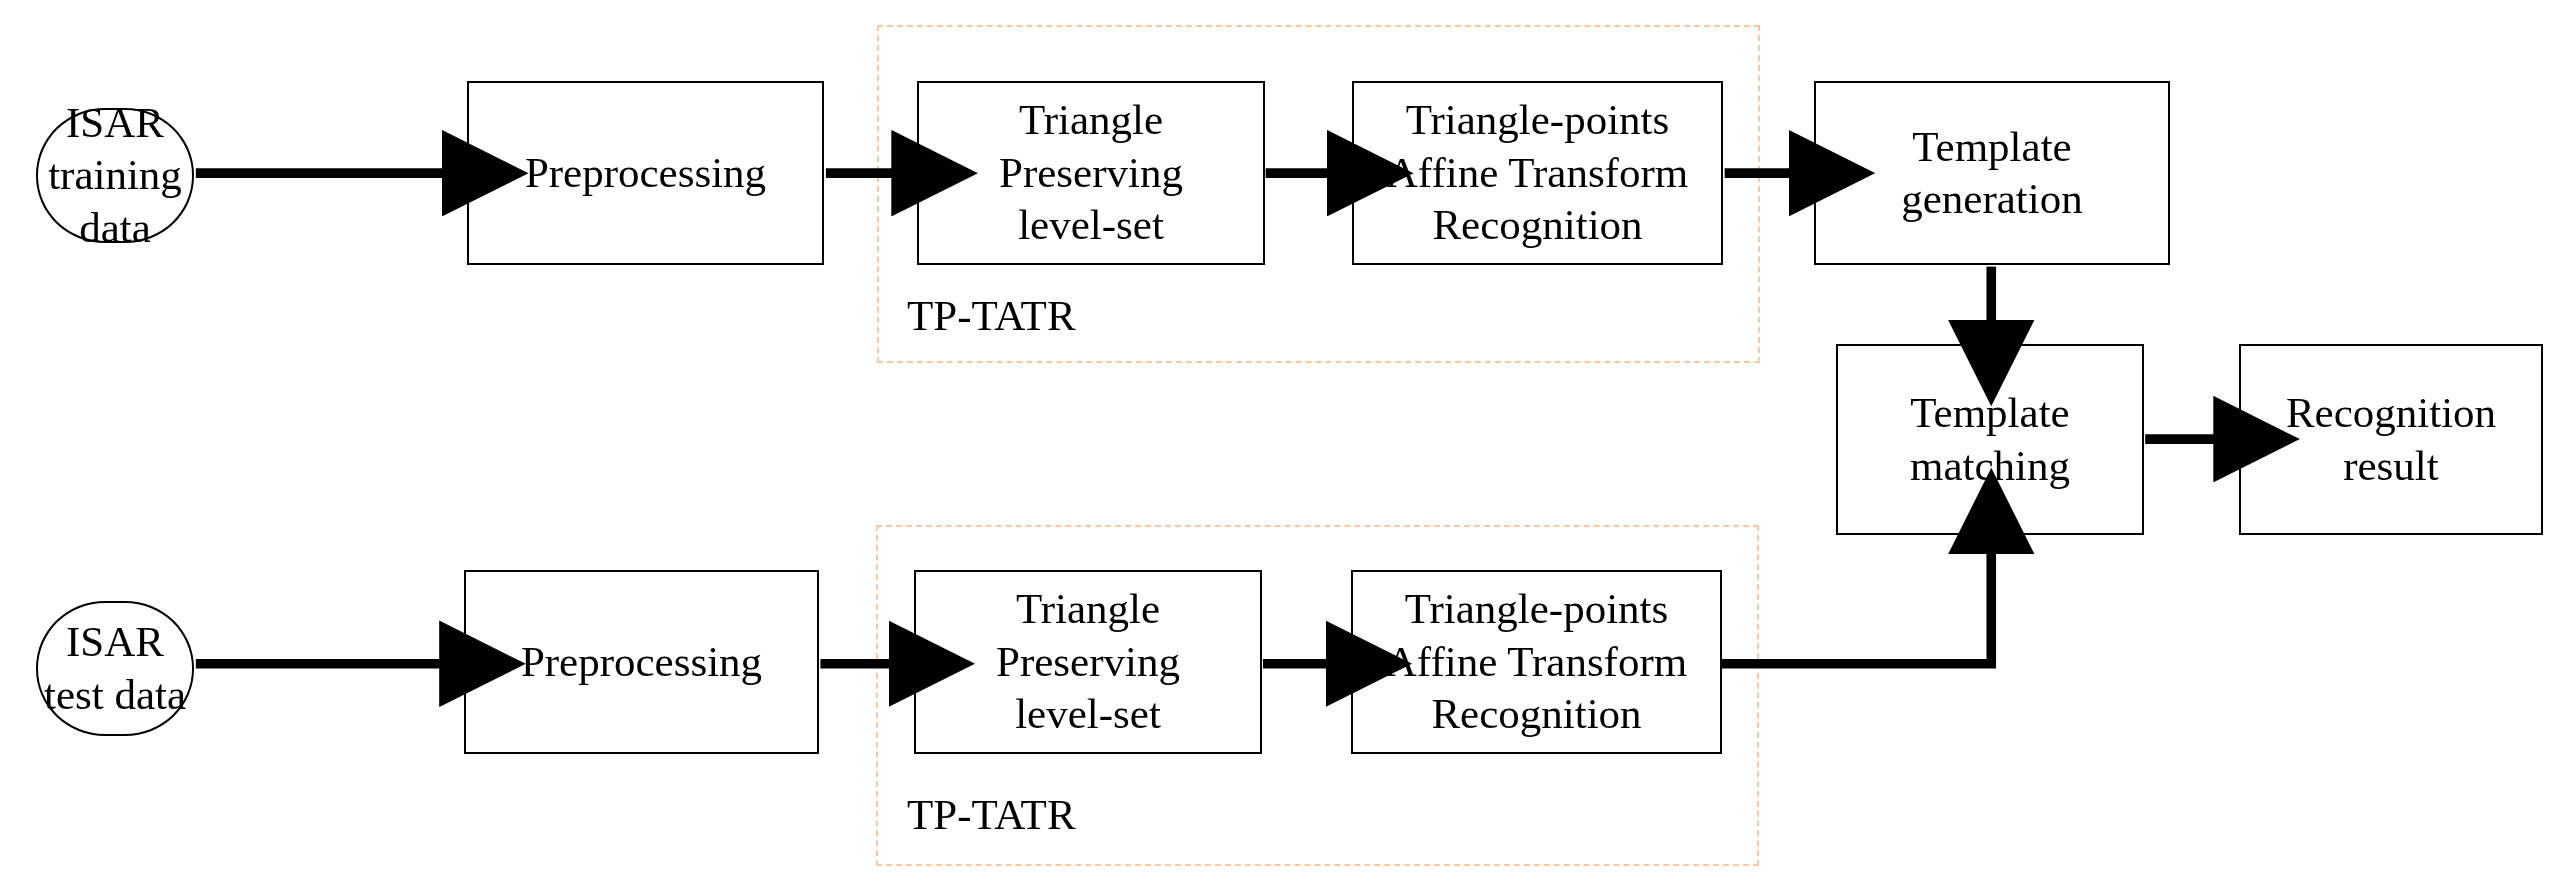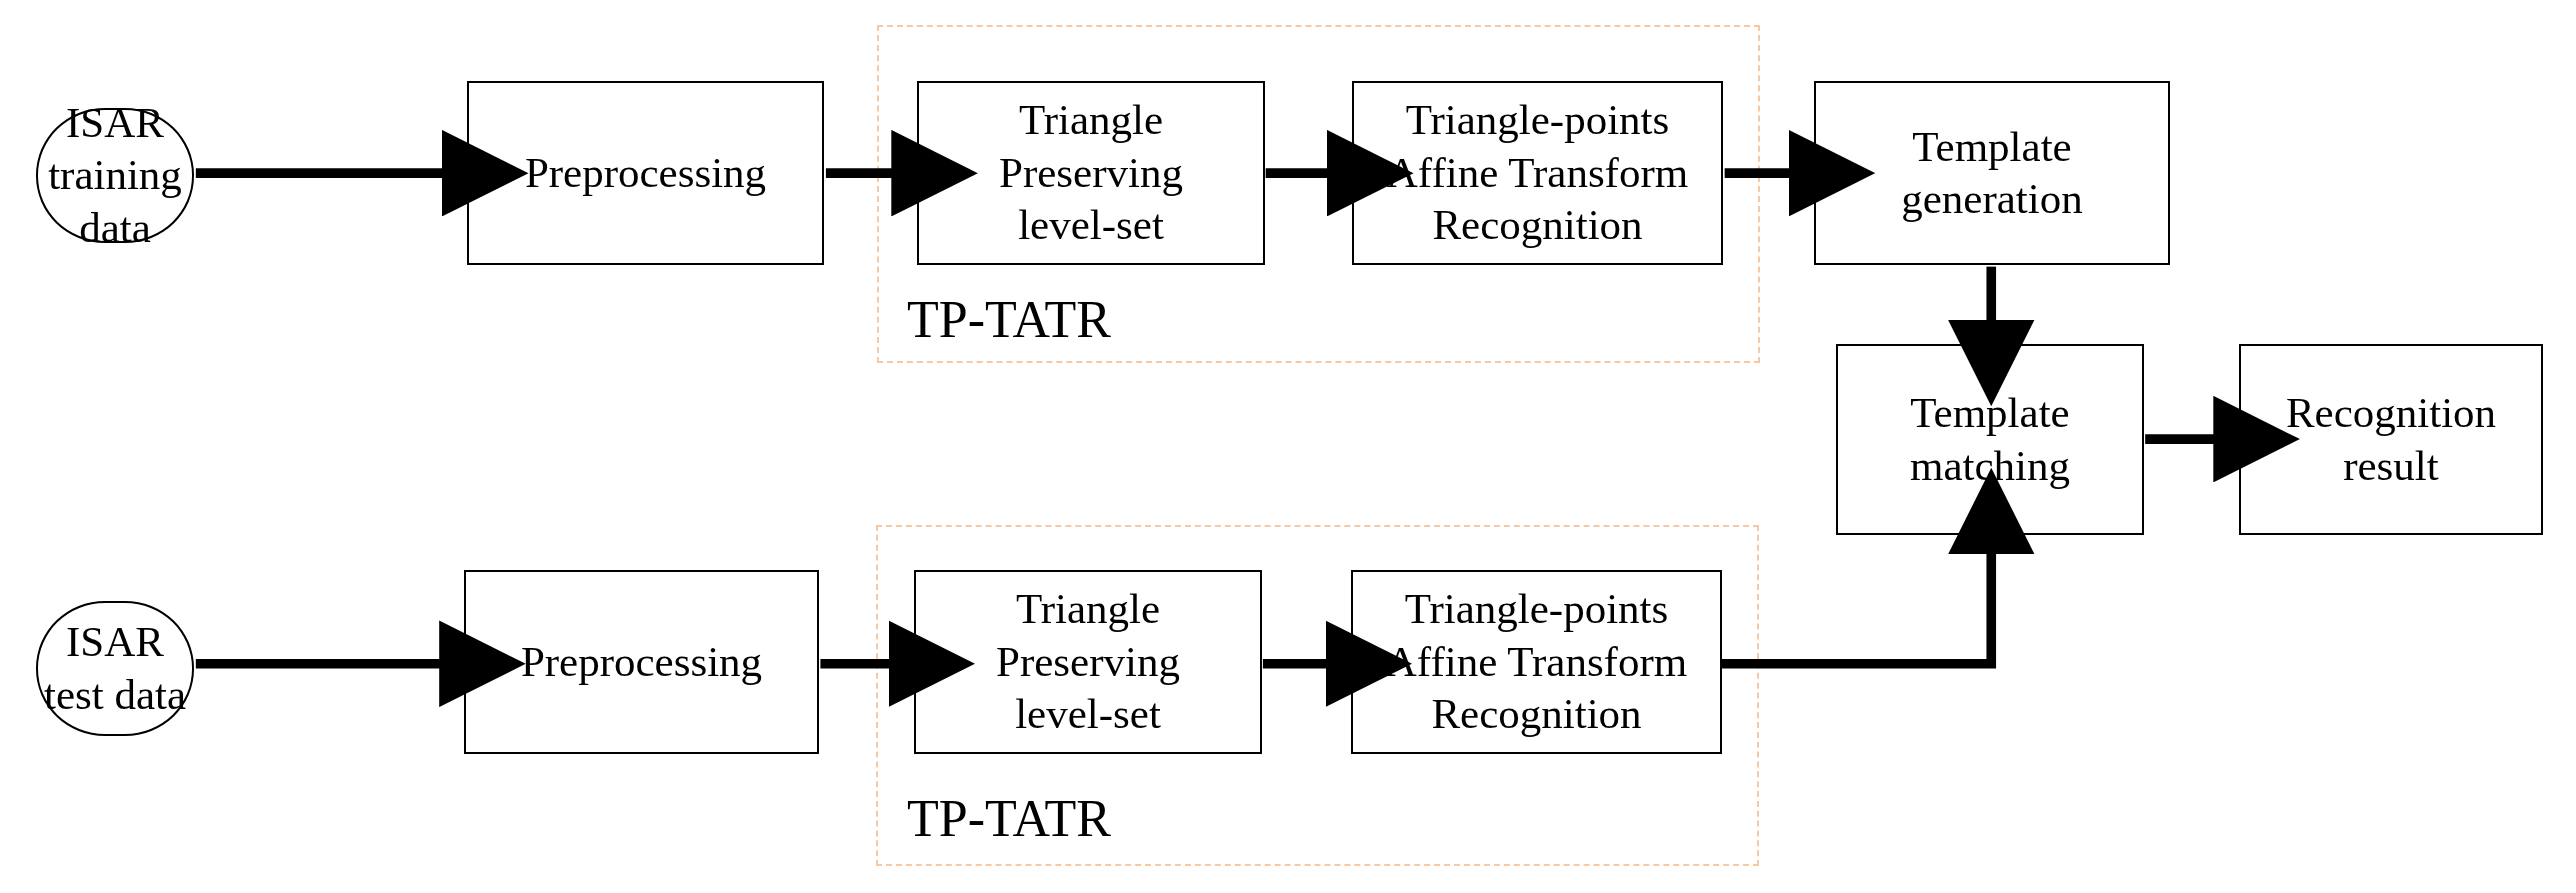--- a/index.html
+++ b/index.html
@@ -39,21 +39,21 @@
   .group-box {
     position: absolute;
     box-sizing: border-box;
     border: 2.7px dashed #f6c9a4;
     background: transparent;
     z-index: 1;
   }
   .group-label {
     position: absolute;
     color: #000000;
-    font-size: 52px;
+    font-size: 43px;
     line-height: 1;
     z-index: 2;
     white-space: nowrap;
   }
   .svg-layer {
     position: absolute;
     left: 0;
     top: 0;
     width: 2576px;
     height: 894px;

